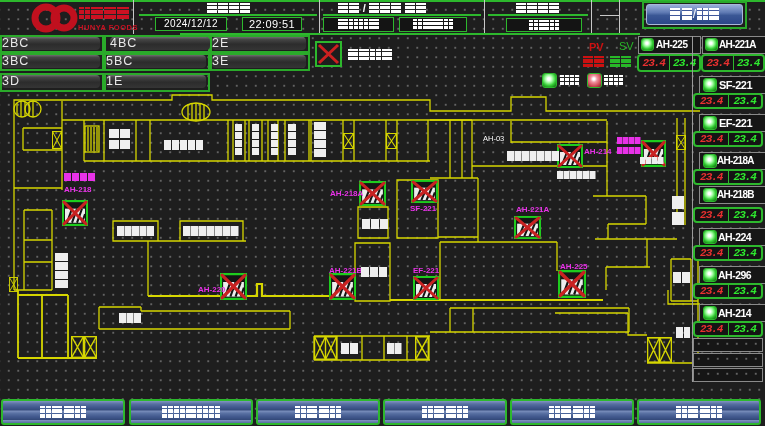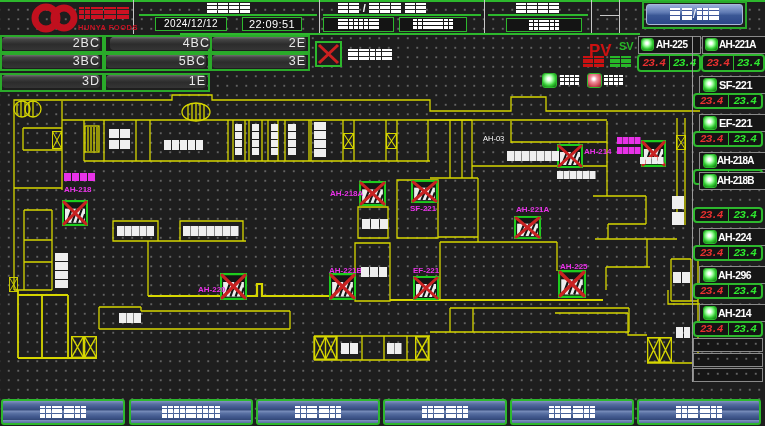--- a/index.html
+++ b/index.html
@@ -7,21 +7,21 @@
  background-size:9.5px 9.5px;background-position:4px 5px;}
 .abs{position:absolute;}
 .dots{background-image:radial-gradient(circle,rgba(210,210,210,.5) .6px,transparent 1px);background-size:9.5px 9.5px;}
 .zi{display:inline-block;width:.9em;height:.94em;margin:0 .045em;vertical-align:-8%;
  background:linear-gradient(to right,transparent 46%,var(--b,#262626) 46%,var(--b,#262626) 54%,transparent 54%),
  linear-gradient(to bottom,transparent 20%,var(--b,#262626) 20%,var(--b,#262626) 28%,transparent 28%,transparent 62%,var(--b,#262626) 62%,var(--b,#262626) 70%,transparent 70%),
  var(--c,#fff);}
 .gb{border:1px solid #2db82d;background:#141414;color:#fff;text-align:center;}
 .cell{border:2px solid #2aaa2a;}
 .btn{background:linear-gradient(#6e6e6e 0%,#464646 18%,#2c2c2c 55%,#353535 100%);
- border-radius:4px;color:#e8e8e8;text-align:right;font-size:12.5px;letter-spacing:1px;}
+ border-radius:4px;color:#e8e8e8;text-align:left;font-size:12.5px;letter-spacing:1px;}
 .led{border:1px solid #2db82d;border-radius:3px;background:radial-gradient(circle at 45% 38%,#fff 12%,#aaffaa 32%,#33cc33 62%,#0a5a0a 100%);}
 .ledp{border:1px solid #2db82d;border-radius:3px;background:radial-gradient(circle at 45% 38%,#fff 10%,#f096a2 30%,#d4525f 62%,#7c1822 100%);}
 .numbox{border:2px solid #2db82d;border-radius:4px;background:#141414;display:flex;font-style:italic;}
 .numbox div{flex:1;font-family:"Liberation Mono",monospace;font-weight:bold;font-size:11px;
  text-align:center;line-height:13px;letter-spacing:-1px;}
 .nr{color:#e83030;border-right:1px solid #2db82d;}
 .ng{color:#2ee82e;}
 .ucell{background:#161616;border:1px solid #8a8a8a;color:#fff;font-weight:bold;}
 .navbtn{background:linear-gradient(#98aed9 0%,#5e79b2 40%,#3a5795 55%,#2c4688 100%);
  border:1px solid #a8b8d8;border-radius:3px;color:#fff;text-align:center;}
@@ -111,23 +111,23 @@
 <div class="abs btn dots" style="left:106px;top:75px;width:100px;height:13px;line-height:13px">1E</div>
 
 <div class="abs" style="left:315px;top:41px;width:23px;height:22px;border:2px solid #2db82d;background:#1d1d1d">
 <svg width="23" height="22">
         <path d="M2,2 L21,20 M21,2 L2,20" stroke="#cc2020" stroke-width="3" fill="none"></path>
       </svg></div>
 
 <div class="abs" style="left:347px;top:49px;font-size:11.5px;--b:#262626">
 <span class="zi"></span><span class="zi"></span><span class="zi"></span><span class="zi"></span></div>
 
-<div class="abs" style="left:589px;top:41px;font-size:17px;font-weight:bold;color:#cc1111">PV</div>
-
-<div class="abs" style="left:619px;top:40px;font-size:11px;font-weight:bold;color:#28b828">SV</div>
+<div class="abs" style="left:589px;top:41px;font-size:11px;font-weight:bold;color:#cc1111">PV</div>
+
+<div class="abs" style="left:619px;top:40px;font-size:11px;font-weight:normal;color:#28b828">SV</div>
 
 <div class="abs ucell" style="left:638px;top:36px;width:61px;height:16px">
 <div class="abs led" style="left:2px;top:1px;width:11px;height:11px"></div>
 <div class="abs" style="left:17px;top:2px;font-size:10px;letter-spacing:-.5px">AH-225</div>
     </div>
 
 <div class="abs ucell" style="left:702px;top:36px;width:62px;height:16px">
 <div class="abs led" style="left:2px;top:1px;width:11px;height:11px"></div>
 <div class="abs" style="left:16px;top:2px;font-size:10px;letter-spacing:-.7px">AH-221A</div>
     </div>
@@ -387,21 +387,21 @@
 
 <div class="abs ucell" style="left:699px;top:152px;width:65px;height:16px">
 <div class="abs led" style="left:3px;top:1px;width:12px;height:12px"></div>
 <div class="abs" style="left:17px;top:2px;font-size:10px;letter-spacing:-.7px">AH-218A</div>
     </div>
 <div class="abs numbox" style="left:693px;top:169px;width:66px;height:12px">
 <div class="nr" style="line-height:12px">23.4</div>
       <div class="ng" style="line-height:12px">23.4</div>
     </div>
 
-<div class="abs ucell" style="left:699px;top:172px;width:65px;height:16px">
+<div class="abs ucell" style="left:699px;top:186px;width:65px;height:16px">
 <div class="abs led" style="left:3px;top:1px;width:12px;height:12px"></div>
 <div class="abs" style="left:17px;top:2px;font-size:10px;letter-spacing:-.7px">AH-218B</div>
     </div>
 <div class="abs numbox" style="left:693px;top:207px;width:66px;height:12px">
 <div class="nr" style="line-height:12px">23.4</div>
       <div class="ng" style="line-height:12px">23.4</div>
     </div>
 
 <div class="abs ucell" style="left:699px;top:228px;width:65px;height:16px">
 <div class="abs led" style="left:3px;top:1px;width:12px;height:12px"></div>

